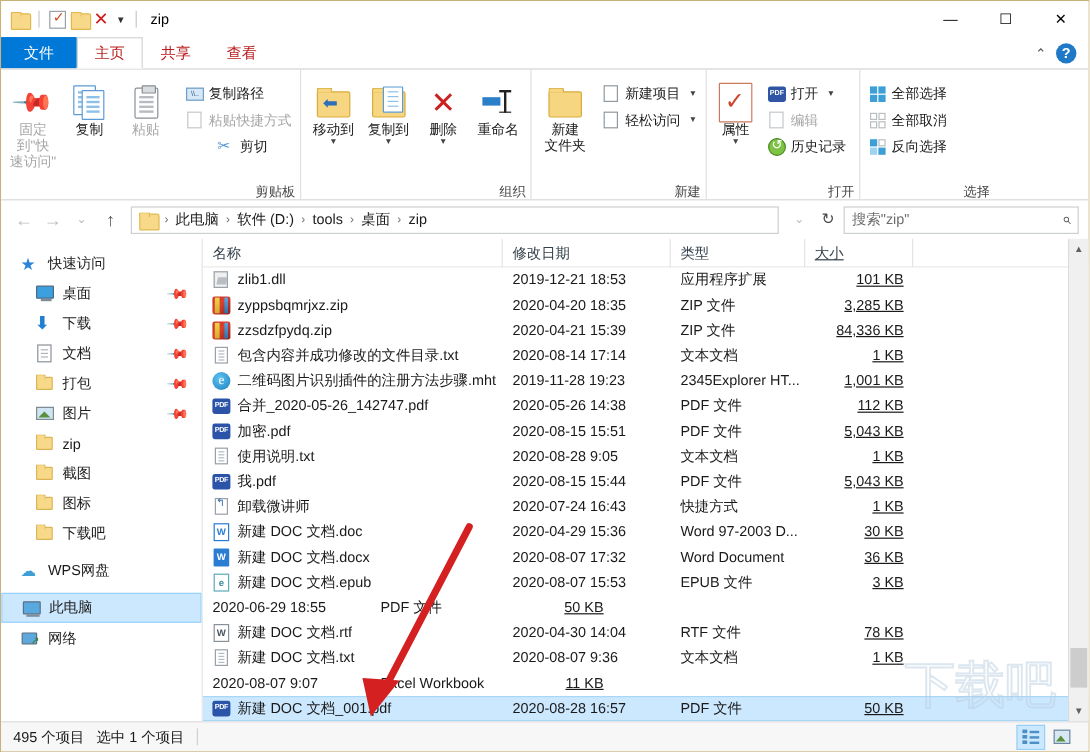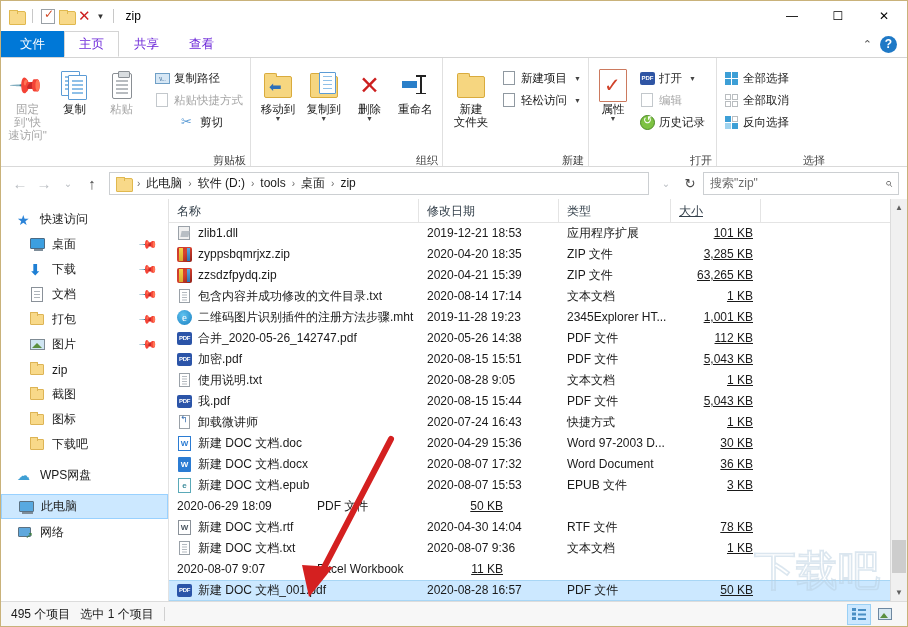--- a/index.html
+++ b/index.html
@@ -75,21 +75,21 @@
 
   
   #tabbar {
     height: 26px; flex: 0 0 26px;
     display: flex; align-items: flex-end;
     background: #fff; position: relative;
   }
   .tab {
     height: 26px; padding: 12px 14px;
     display: flex; align-items: center;
-    font-size: 12.5px; color: #6d28d9;
+    font-size: 12.5px; color: #b91c1c;
     border: 1px solid transparent;
   }
   .tab.file-tab {
     background: #0078d7; color: #fff; border-color: #0078d7;
     padding: 0 18px; font-weight: normal;
   }
   .tab.active {
     background: #fff; border-color: #d4d4d4; border-bottom-color: #fff;
     position: relative; z-index: 3;
   }
@@ -783,21 +783,21 @@
           </div>
           <div class="row">
             <div class="cell name c-name">
               <span class="fi">
                 <span class="fi-zip"></span>
               </span>
               <span>zzsdzfpydq.zip</span>
             </div>
             <div class="cell c-date">2020-04-21 15:39</div>
             <div class="cell c-type">ZIP 文件</div>
-            <div class="cell num c-size">63,265 KB</div>
+            <div class="cell num c-size">84,336 KB</div>
           </div>
           <div class="row">
             <div class="cell name c-name">
               <span class="fi">
                 <span class="fi-txt"></span>
               </span>
               <span>包含内容并成功修改的文件目录.txt</span>
             </div>
             <div class="cell c-date">2020-08-14 17:14</div>
             <div class="cell c-type">文本文档</div>
@@ -896,21 +896,21 @@
               <span class="fi">
                 <span class="fi-epub">e</span>
               </span>
               <span>新建 DOC 文档.epub</span>
             </div>
             <div class="cell c-date">2020-08-07 15:53</div>
             <div class="cell c-type">EPUB 文件</div>
             <div class="cell num c-size">3 KB</div>
           </div>
           <div class="row">
-            <div class="cell c-date">2020-06-29 18:09</div>
+            <div class="cell c-date">2020-06-29 18:55</div>
             <div class="cell c-type">PDF 文件</div>
             <div class="cell num c-size">50 KB</div>
           </div>
           <div class="row">
             <div class="cell name c-name">
               <span class="fi">
                 <span class="fi-rtf">W</span>
               </span>
               <span>新建 DOC 文档.rtf</span>
             </div>

